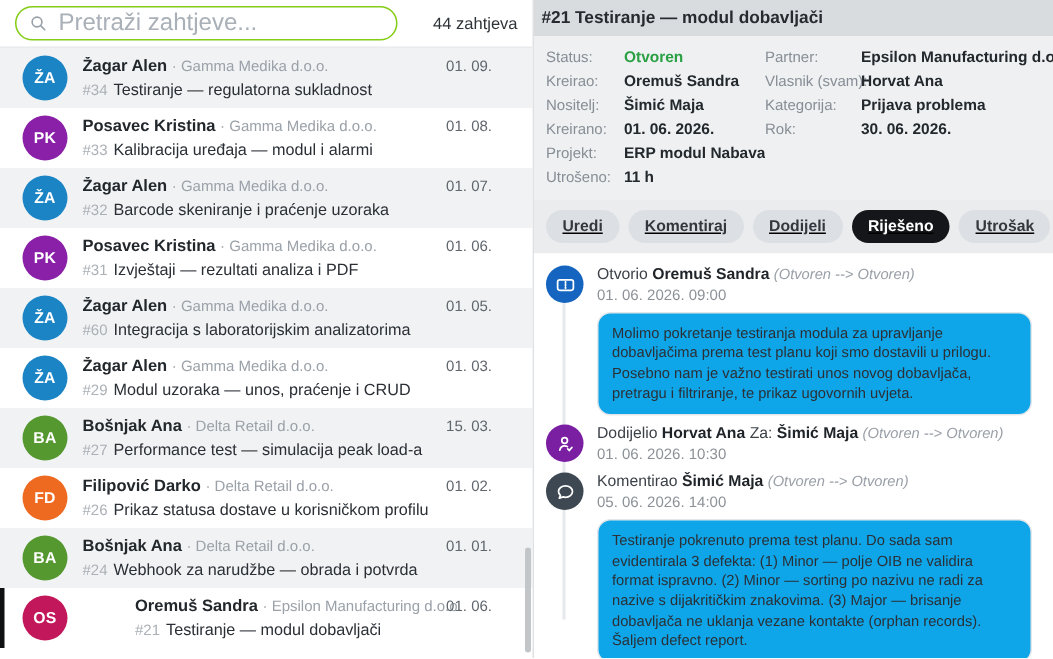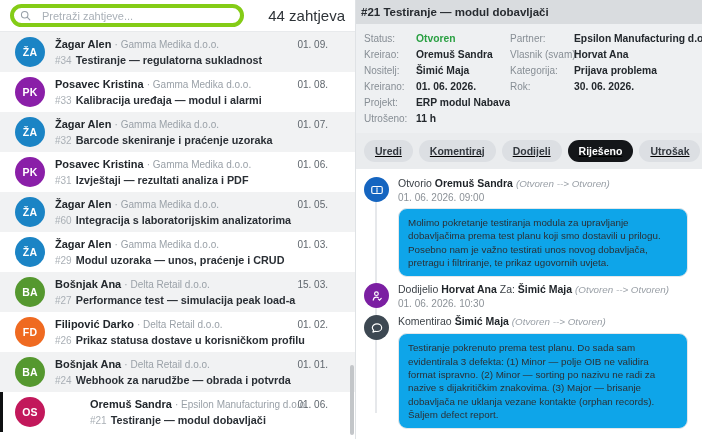--- a/index.html
+++ b/index.html
@@ -5,36 +5,36 @@
   html,body { margin:0; padding:0; background:#fff; }
   * { box-sizing:border-box; }
   body { font-family:"Liberation Sans","DejaVu Sans",sans-serif; }
   .app { width:702px; height:439px; display:flex; overflow:hidden; background:#fff; }
 
   
   .lp { width:356px; position:relative; border-right:1px solid #dfe2e5; background:#fff; display:flex; flex-direction:column; }
   .search-row { height:32px; display:flex; align-items:center; padding:0 10px; border-bottom:1px solid #e8eaec; flex:none; }
   .search-wrap { position:relative; flex:1; }
   .search-wrap svg { position:absolute; left:9px; top:5px; }
-  .search-input { width:100%; height:23px; border:4px solid #84cc16; border-radius:12px; padding:0 8px 0 28px; font-size:11px; color:#30353a; outline:none; font-family:inherit; background:#fff; }
+  .search-input { width:100%; height:23px; border:1px solid #84cc16; border-radius:12px; padding:0 8px 0 28px; font-size:16px; color:#30353a; outline:none; font-family:inherit; background:#fff; }
   .search-input::placeholder { color:#a9b0b7; }
-  .search-count { margin-left:24px; font-size:15px; color:#2e3338; white-space:nowrap; }
+  .search-count { margin-left:24px; font-size:11px; color:#2e3338; white-space:nowrap; }
   .tlist { flex:1; overflow:hidden; }
   .trow { position:relative; height:40px; padding:6px 12px 0 12px; border-left:3px solid transparent; background:#fff; cursor:pointer; }
   .trow.shaded { background:#f1f2f3; }
   .trow.selected { background:#fff; border-left-color:#0e1012;padding-left:47px; }
   .avatar { position:absolute; left:12px; top:5px; width:30px; height:30px; border-radius:50%; color:#fff; font-weight:bold; font-size:10.5px; display:flex; align-items:center; justify-content:center; letter-spacing:.2px; }
   .trow .txt { margin-left:40px; }
   .l1 { font-size:11px; line-height:13px; white-space:nowrap; overflow:hidden; }
   .tname { font-weight:bold; color:#22272c; }
   .tco { color:#9aa1a8; font-size:10px; }
   .tco::before { content:"· "; }
   .l2 { margin-top:3px; font-size:10.8px; line-height:13px; white-space:nowrap; overflow:hidden; }
   .tid { color:#aab0b6; font-size:10px; margin-right:4px; }
-  .ttl { font-weight:bold; color:#2a2f35;margin-top:32px; }
+  .ttl { font-weight:normal; color:#2a2f35;margin-top:32px; }
   .tdate { position:absolute; right:27px; top:7px; font-size:10px; color:#5f666d; }
   .lscroll { position:absolute; right:1px; bottom:4px; width:4px; height:70px; border-radius:2px; background:#c3c6c9; }
 
   
   .rp { flex:1; display:flex; flex-direction:column; overflow:hidden; background:#fff; }
   .rhead { background:#d9dcdf; padding:6px 10px 6px 5px; font-weight:bold; font-size:11.5px; color:#272b30; flex:none; white-space:nowrap; overflow:hidden; }
   .rdetails { background:#eef0f2; padding:6px 8px 7px 8px; display:flex; flex:none; }
   .dcol { line-height:14px; }
   .dcol.left { width:146px; flex:none; }
   .dcol.right { flex:1; }
@@ -235,18 +235,19 @@
   </div>
         <div class="event">
     <span class="circ" style="background: rgb(61, 72, 82);">
             <svg width="14" height="14" viewBox="0 0 24 24" fill="none" stroke="#fff" stroke-width="2" stroke-linejoin="round">
               <path d="M12 5c4.4 0 8 2.9 8 6.5S16.4 18 12 18c-.9 0-1.8-.1-2.6-.4L5 19l1.2-3.1C5 14.7 4 13.2 4 11.5 4 7.9 7.6 5 12 5z"></path>
             </svg>
           </span>
     <div class="ehead">
       <span class="eact">Komentirao</span> <b class="eactor">Šimić Maja</b>   <i class="etrans">(Otvoren --&gt; Otvoren)</i>
     </div>
+    <div class="edate">05. 06. 2026. 14:00</div>
     <div class="ecard">Testiranje pokrenuto prema test planu. Do sada sam evidentirala 3 defekta: (1) Minor — polje OIB ne validira format ispravno. (2) Minor — sorting po nazivu ne radi za nazive s dijakritičkim znakovima. (3) Major — brisanje dobavljača ne uklanja vezane kontakte (orphan records). Šaljem defect report.</div>
   </div>
       </div>
   </div>
 
 </div>
 
 </body></html>

